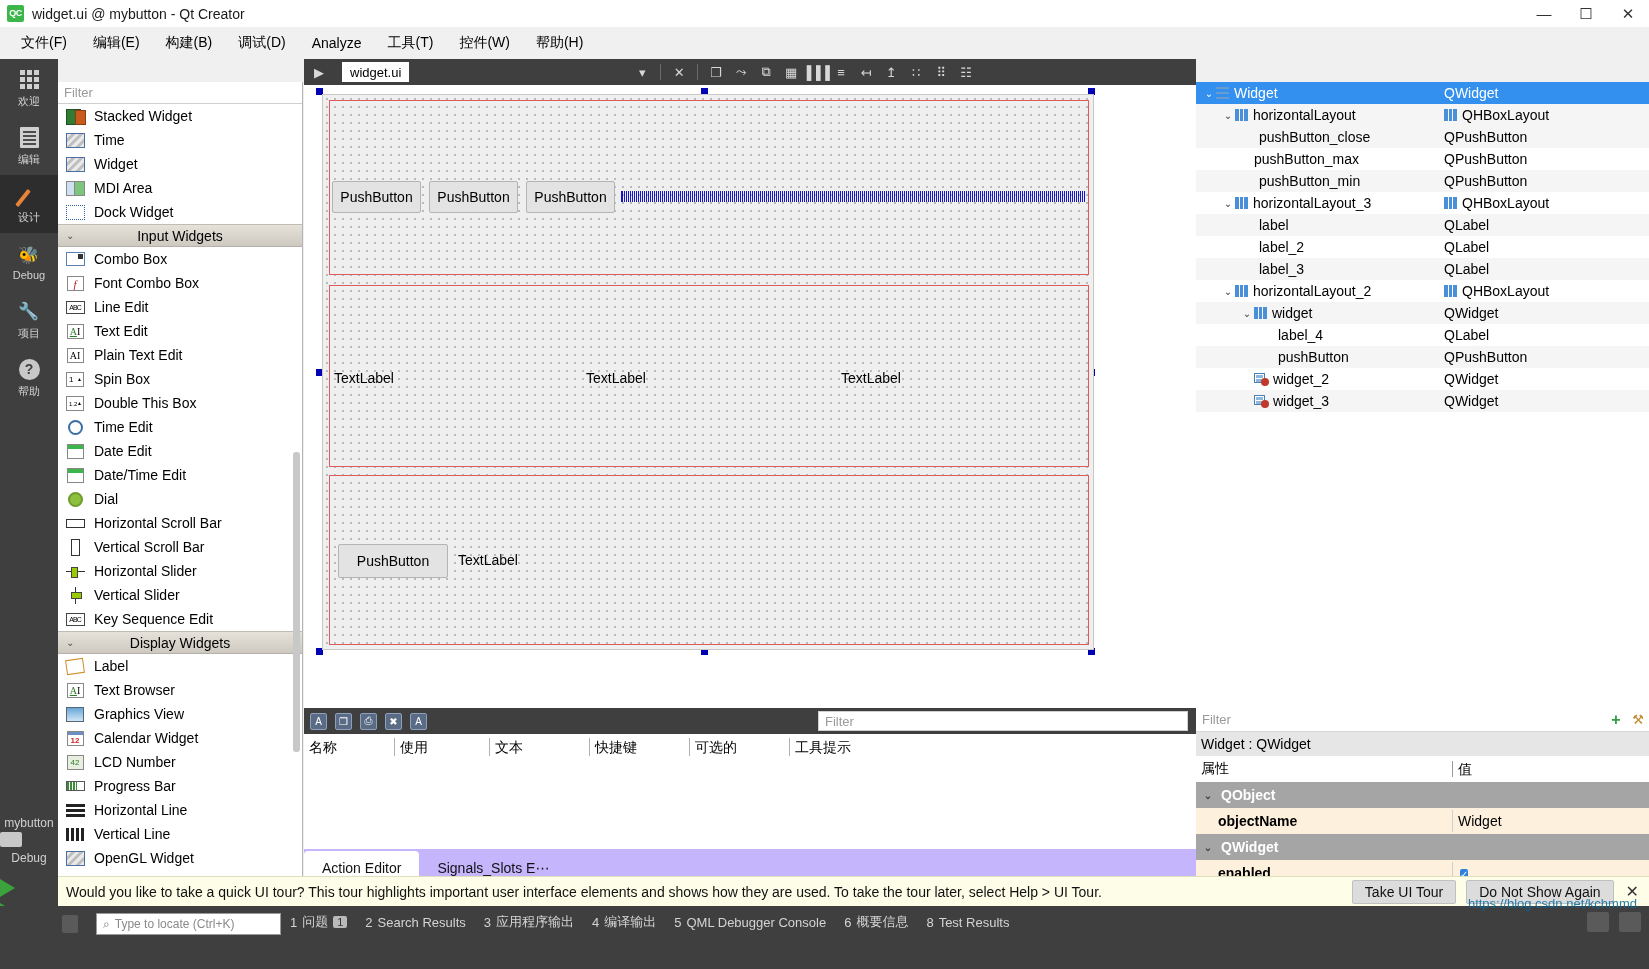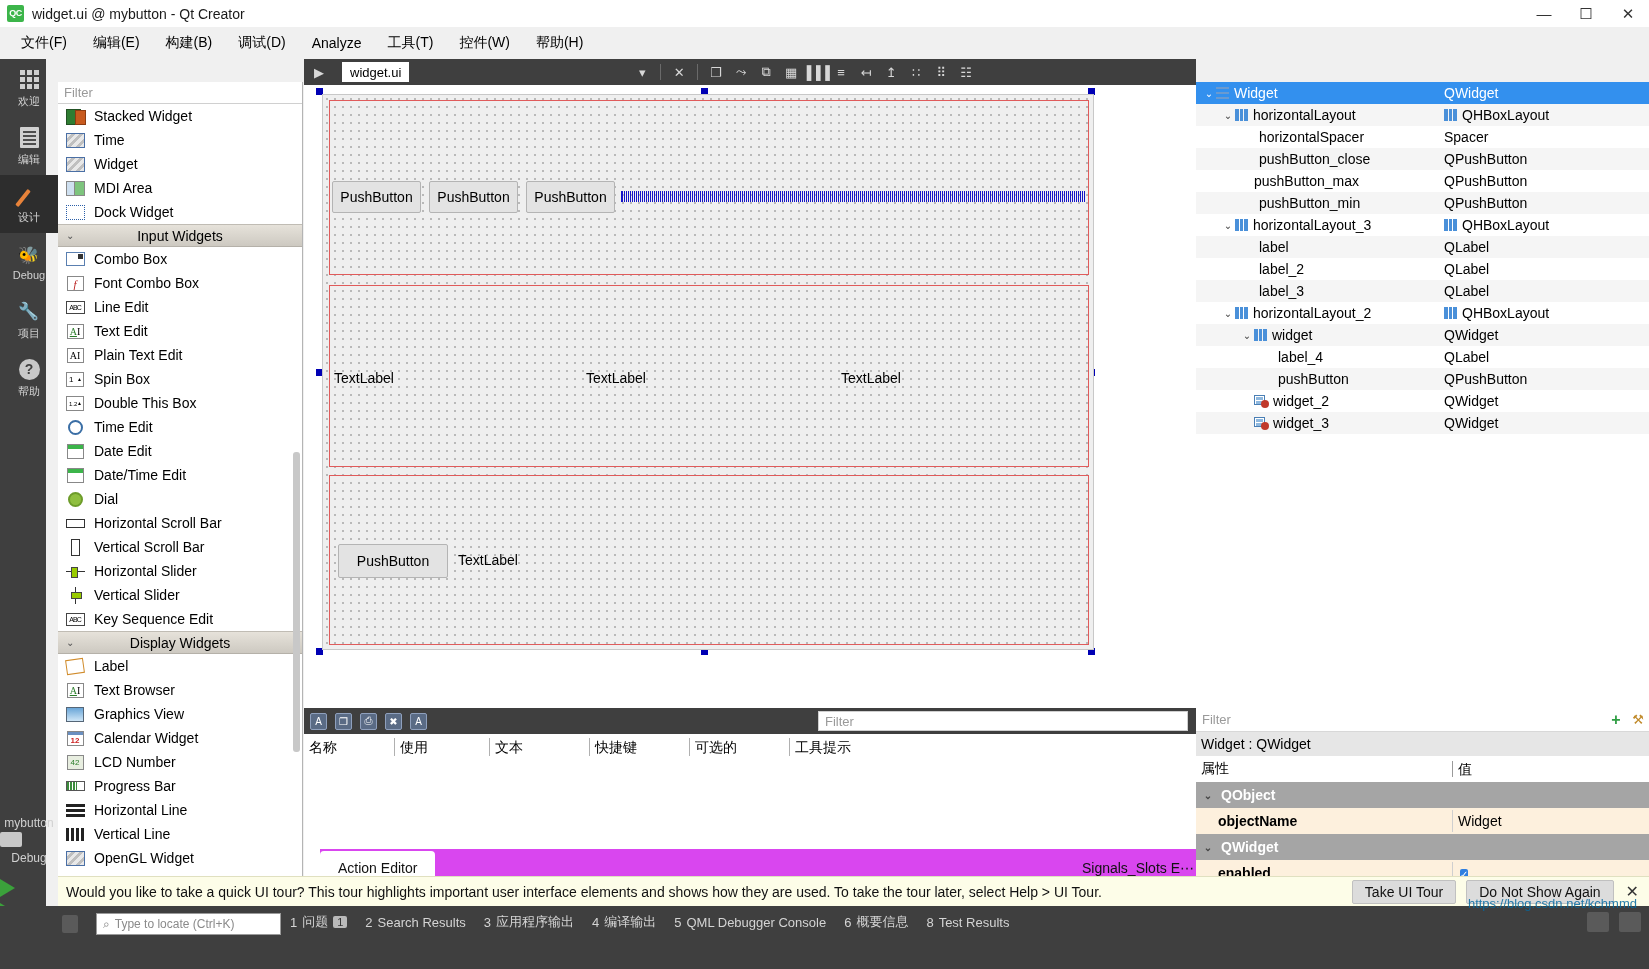--- a/index.html
+++ b/index.html
@@ -31,21 +31,21 @@
 
   
   .menubar {
     position:absolute; left:0; top:27px; width:1649px; height:32px;
     background:#f0f0f0; display:flex; align-items:center; padding-left:8px;
   }
   .menu-item { padding:4px 13px; font-size:14px; color:#000; }
 
   
   .modebar {
-    position:absolute; left:0; top:59px; width:46px; height:910px;
+    position:absolute; left:0; top:59px; width:58px; height:910px;
     background:#3f3f3f;
   }
   .mode {
     width:58px; height:58px; display:flex; flex-direction:column;
     align-items:center; justify-content:center; color:#cfcfcf; cursor:pointer;
   }
   .mode.active { background:#2d2d2d; }
   .mode .mlabel { font-size:11px; margin-top:2px; color:#d2d2d2; }
   .mode .micon { width:24px; height:24px; display:flex; align-items:center; justify-content:center; }
   .grid-icon { display:grid; grid-template-columns:repeat(3,5px); grid-gap:2px; }
@@ -169,22 +169,22 @@
   }
   .ae-icn { width:17px;height:17px;display:flex;align-items:center;justify-content:center;
             font-size:10px;color:#fff;background:#5a6b85;border:1px solid #8fa0bd;border-radius:2px; }
   .ae-filter { position:absolute; left:514px; top:3px; width:370px; height:20px;
     background:#fff; border:1px solid #cfcfcf; color:#9a9a9a; font-size:13px;
     display:flex; align-items:center; padding-left:6px; }
   .ae-head { height:26px; display:flex; align-items:center; background:#fff; font-size:14px; }
   .ae-col { padding-left:5px; border-left:1px solid #b0b0b0; height:18px; line-height:18px; }
   .ae-col:first-child { border-left:none; }
   .ae-body { height:103px; background:#fff; }
-  .ae-tabs { position:absolute; left:16px; bottom:0; width:892px; height:36px;
-             background:#d946ef; display:flex; align-items:flex-end;justify-content:space-between; }
+  .ae-tabs { position:absolute; left:0; bottom:0; width:892px; height:36px;
+             background:#c4b5fd; display:flex; align-items:flex-end; }
   .ae-tab { height:34px; display:flex; align-items:center; padding:0 18px; font-size:14px;
             color:#111; border-top-left-radius:4px; border-top-right-radius:4px; }
   .ae-tab.active { background:#fff; }
 
   
   .objpane { position:absolute; left:1196px; top:82px; width:453px; height:626px; background:#fff; }
   .oi-head { height:22px; display:flex; align-items:center; font-size:14px; background:#fff; }
   .oi-col0 { width:248px; padding-left:4px; }
   .oi-col1 { border-left:1px solid #9a9a9a; padding-left:5px; height:16px; line-height:16px; }
   .oi-row { height:22px; display:flex; align-items:center; font-size:14px; }
@@ -671,29 +671,20 @@
           </span>
           <span class="oi-cls">
             <span class="ic-layout">
               <i></i>
               <i></i>
               <i></i>
             </span>
             <span>QHBoxLayout</span>
           </span>
         </div>
-        <div class="oi-row">
-          <span class="oi-name" style="padding-left:44px">
-            <span class="tw-chev"></span>
-            <span style="margin-left:5px">horizontalSpacer</span>
-          </span>
-          <span class="oi-cls">
-            <span>Spacer</span>
-          </span>
-        </div>
         <div class="oi-row alt">
           <span class="oi-name" style="padding-left:44px">
             <span class="tw-chev"></span>
             <span style="margin-left:5px">pushButton_close</span>
           </span>
           <span class="oi-cls">
             <span>QPushButton</span>
           </span>
         </div>
         <div class="oi-row">

